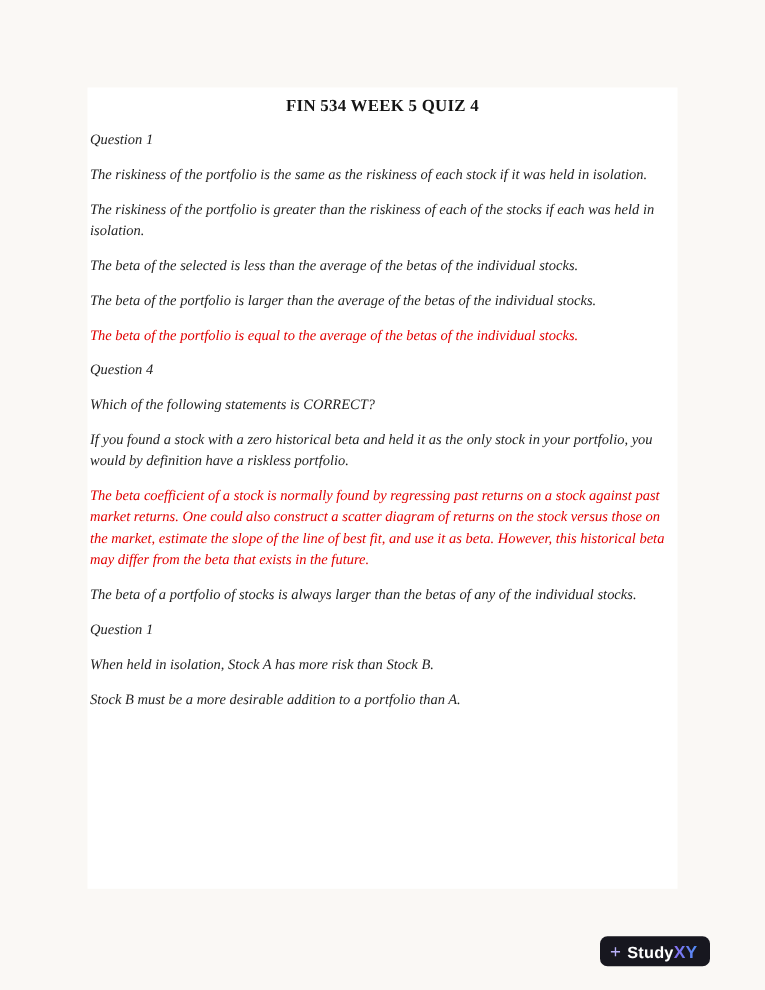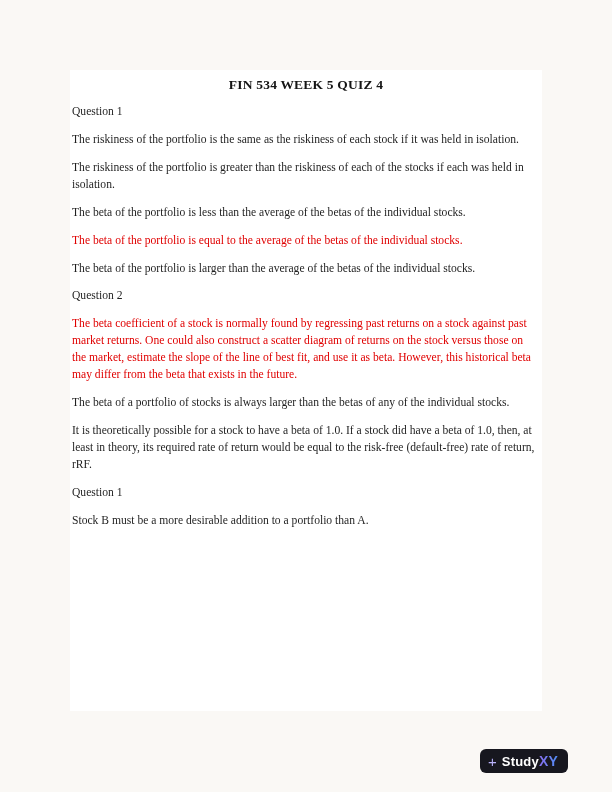--- a/index.html
+++ b/index.html
@@ -27,20 +27,21 @@
     font-weight: bold;
     color: #151515;
     letter-spacing: 0.2px;
     margin-bottom: 2px;
   }
   .para {
     font-size: 11.6px;
     line-height: 1.46;
     color: #1f1f1f;
     margin-top: 11px;
+    font-style: italic;
   }
   .para.correct { color: #e00000; }
   .logo {
     position: absolute;
     right: 44px;
     bottom: 19px;
     height: 24px;
     background: #17171f;
     border-radius: 6px;
     display: flex;
@@ -75,28 +76,30 @@
 <body>
 
 <div class="page">
 
   <div class="sheet">
     <h1 class="title">FIN 534 WEEK 5 QUIZ 4</h1>
     <div>
         <p class="para">Question 1</p>
         <p class="para">The riskiness of the portfolio is the same as the riskiness of each stock if it was held in isolation.</p>
         <p class="para">The riskiness of the portfolio is greater than the riskiness of each of the stocks if each was held in isolation.</p>
-        <p class="para">The beta of the portfolio is less than the average of the betas of the individual stocks.</p>
+        <p class="para">The beta of the selected is less than the average of the betas of the individual stocks.</p>
+        <p class="para">The beta of the portfolio is larger than the average of the betas of the individual stocks.</p>
         <p class="para correct">The beta of the portfolio is equal to the average of the betas of the individual stocks.</p>
-        <p class="para">The beta of the portfolio is larger than the average of the betas of the individual stocks.</p>
-        <p class="para">Question 2</p>
+        <p class="para">Question 4</p>
+        <p class="para">Which of the following statements is CORRECT?</p>
+        <p class="para">If you found a stock with a zero historical beta and held it as the only stock in your portfolio, you would by definition have a riskless portfolio.</p>
         <p class="para correct">The beta coefficient of a stock is normally found by regressing past returns on a stock against past market returns. One could also construct a scatter diagram of returns on the stock versus those on the market, estimate the slope of the line of best fit, and use it as beta. However, this historical beta may differ from the beta that exists in the future.</p>
         <p class="para">The beta of a portfolio of stocks is always larger than the betas of any of the individual stocks.</p>
-        <p class="para">It is theoretically possible for a stock to have a beta of 1.0. If a stock did have a beta of 1.0, then, at least in theory, its required rate of return would be equal to the risk-free (default-free) rate of return, rRF.</p>
         <p class="para">Question 1</p>
+        <p class="para">When held in isolation, Stock A has more risk than Stock B.</p>
         <p class="para">Stock B must be a more desirable addition to a portfolio than A.</p>
       </div>
   </div>
 
   <div class="logo">
     <span class="plus">+</span>
     <span class="study">Study</span>
     <span class="xy">XY</span>
   </div>
 

